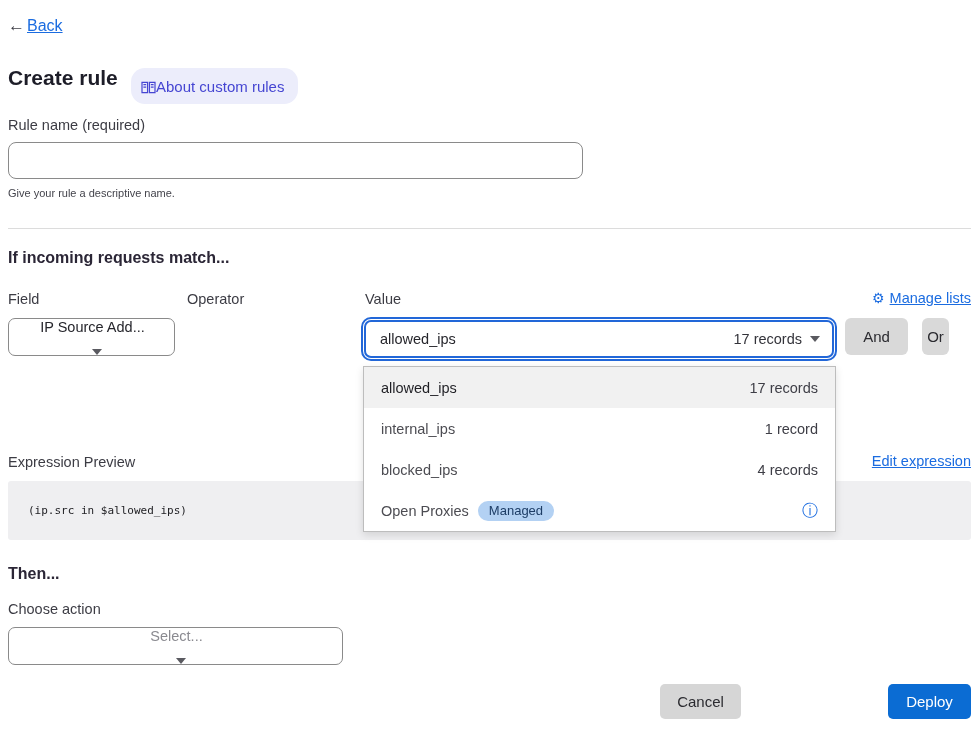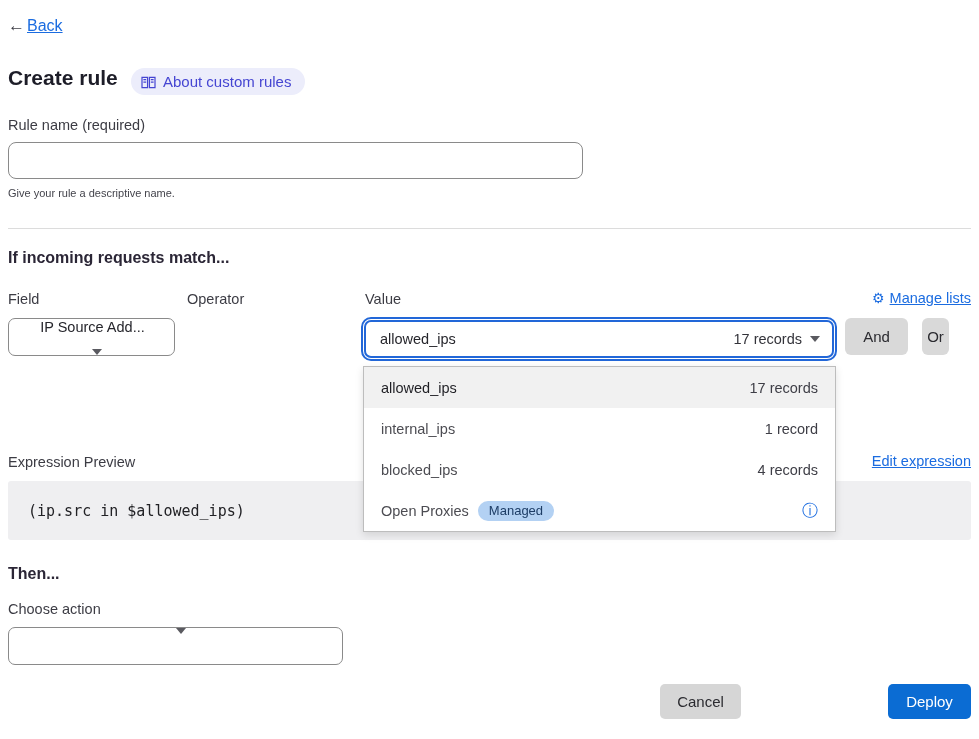--- a/index.html
+++ b/index.html
@@ -8,22 +8,22 @@
     position:relative; width:979px; height:739px; background:#fff;
     color:#3c3c44; font-size:14px; overflow:hidden;
   }
   a, .link { color:#1b6ce0; text-decoration:underline; cursor:pointer; }
 
   
   .back-link { position:absolute; left:8px; top:16px; font-size:16px; display:flex; align-items:center; gap:2px; }
   .back-arrow { text-decoration:none; display:inline-block; font-size:17px; }
   .title { position:absolute; left:8px; top:66px; font-size:21px; font-weight:bold; color:#1d1d28; }
   .about-badge {
-    position:absolute; left:131px; top:68px; height:27px; padding:0 14px 0 10px;
-    background:#ecedfb; border-radius:14px; display:flex; align-items:center; gap:7px;
+    position:absolute; left:131px; top:68px; height:36px; padding:0 14px 0 10px;
+    background:#ecedfb; border-radius:14px; display:flex; align-items:center; 
     color:#4545d2; font-size:15px; cursor:pointer;
   }
   .book-icon { width:15px; height:13px; display:inline-block; }
 
   
   .field-label { position:absolute; font-size:14.5px; color:#3c3c44; }
   .rule-input {
     position:absolute; left:8px; top:142px; width:575px; height:37px;
     border:1px solid #8a8a8a; border-radius:8px; background:#fff; padding:0 10px;
     font-size:14px; font-family:"Liberation Sans", sans-serif;
@@ -79,21 +79,21 @@
   }
   .info-icon { margin-left:auto; color:#1b6ce0; font-size:16px; line-height:1; cursor:pointer; }
 
   
   .expr-label { position:absolute; left:8px; top:454px; font-size:14.5px; color:#3c3c44; }
   .edit-expression { position:absolute; right:8px; top:453px; font-size:14.5px; }
   .expr-box {
     position:absolute; left:8px; top:481px; width:963px; height:59px;
     background:#efeff1; border-radius:3px; display:flex; align-items:center; padding:0 20px;
   }
-  .expr-code { font-family:"DejaVu Sans Mono", monospace; font-size:15px; color:#222226; }
+  .expr-code { font-family:"DejaVu Sans Mono", monospace; font-size:11px; color:#222226; }
 
   
   .action-select { left:8px; top:627px; width:335px; color:#8a8a90; }
   .action-select .grow { color:#8a8a90; }
 
   
   .footer-btn {
     position:absolute; top:684px; height:35px; border:none; border-radius:5px;
     font-size:15px; cursor:pointer; font-family:"Liberation Sans", sans-serif;
   }
@@ -178,19 +178,20 @@
     <div class="dropdown-row">
       <span>Open Proxies</span>
       <span class="managed-pill">Managed</span>
       <span class="info-icon">ⓘ</span>
     </div>
   </div>
 
   <div class="section-heading" style="top:565px;">Then...</div>
   <div class="field-label" style="left:8px; top:601px;">Choose action</div>
   <div class="select action-select">
+    <span class="grow">Select...</span>
     <span class="chevron-down"></span>
   </div>
 
   <button class="footer-btn btn-cancel">Cancel</button>
   <button class="footer-btn btn-primary btn-deploy">Deploy</button>
 
 </div>
 
 </body></html>

